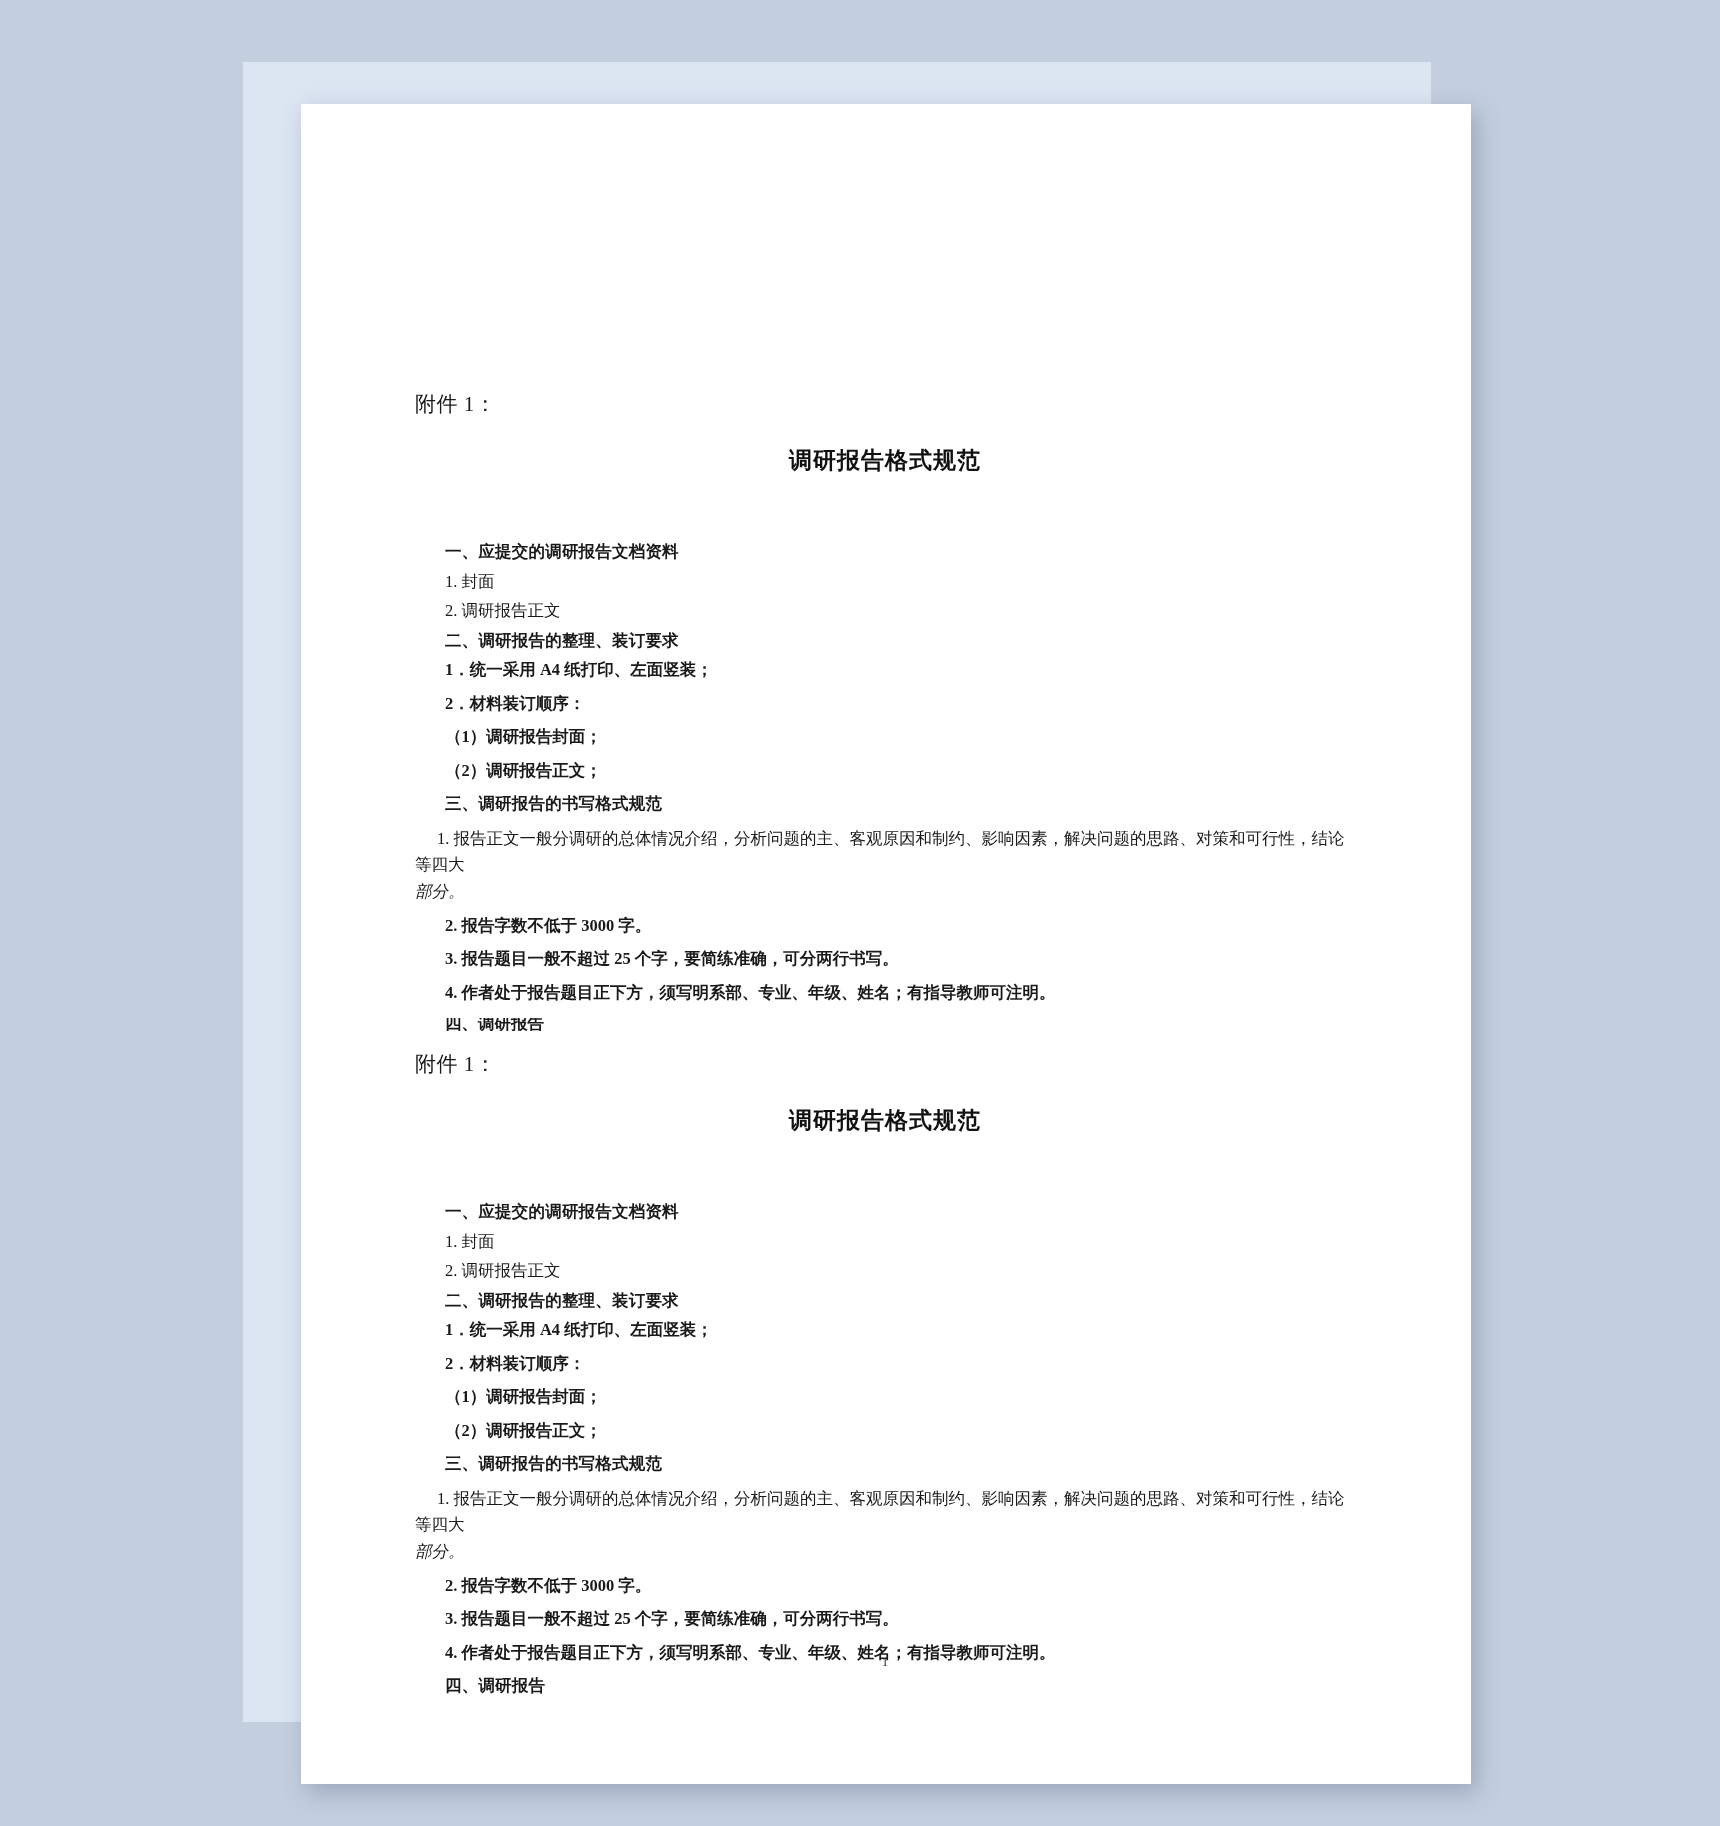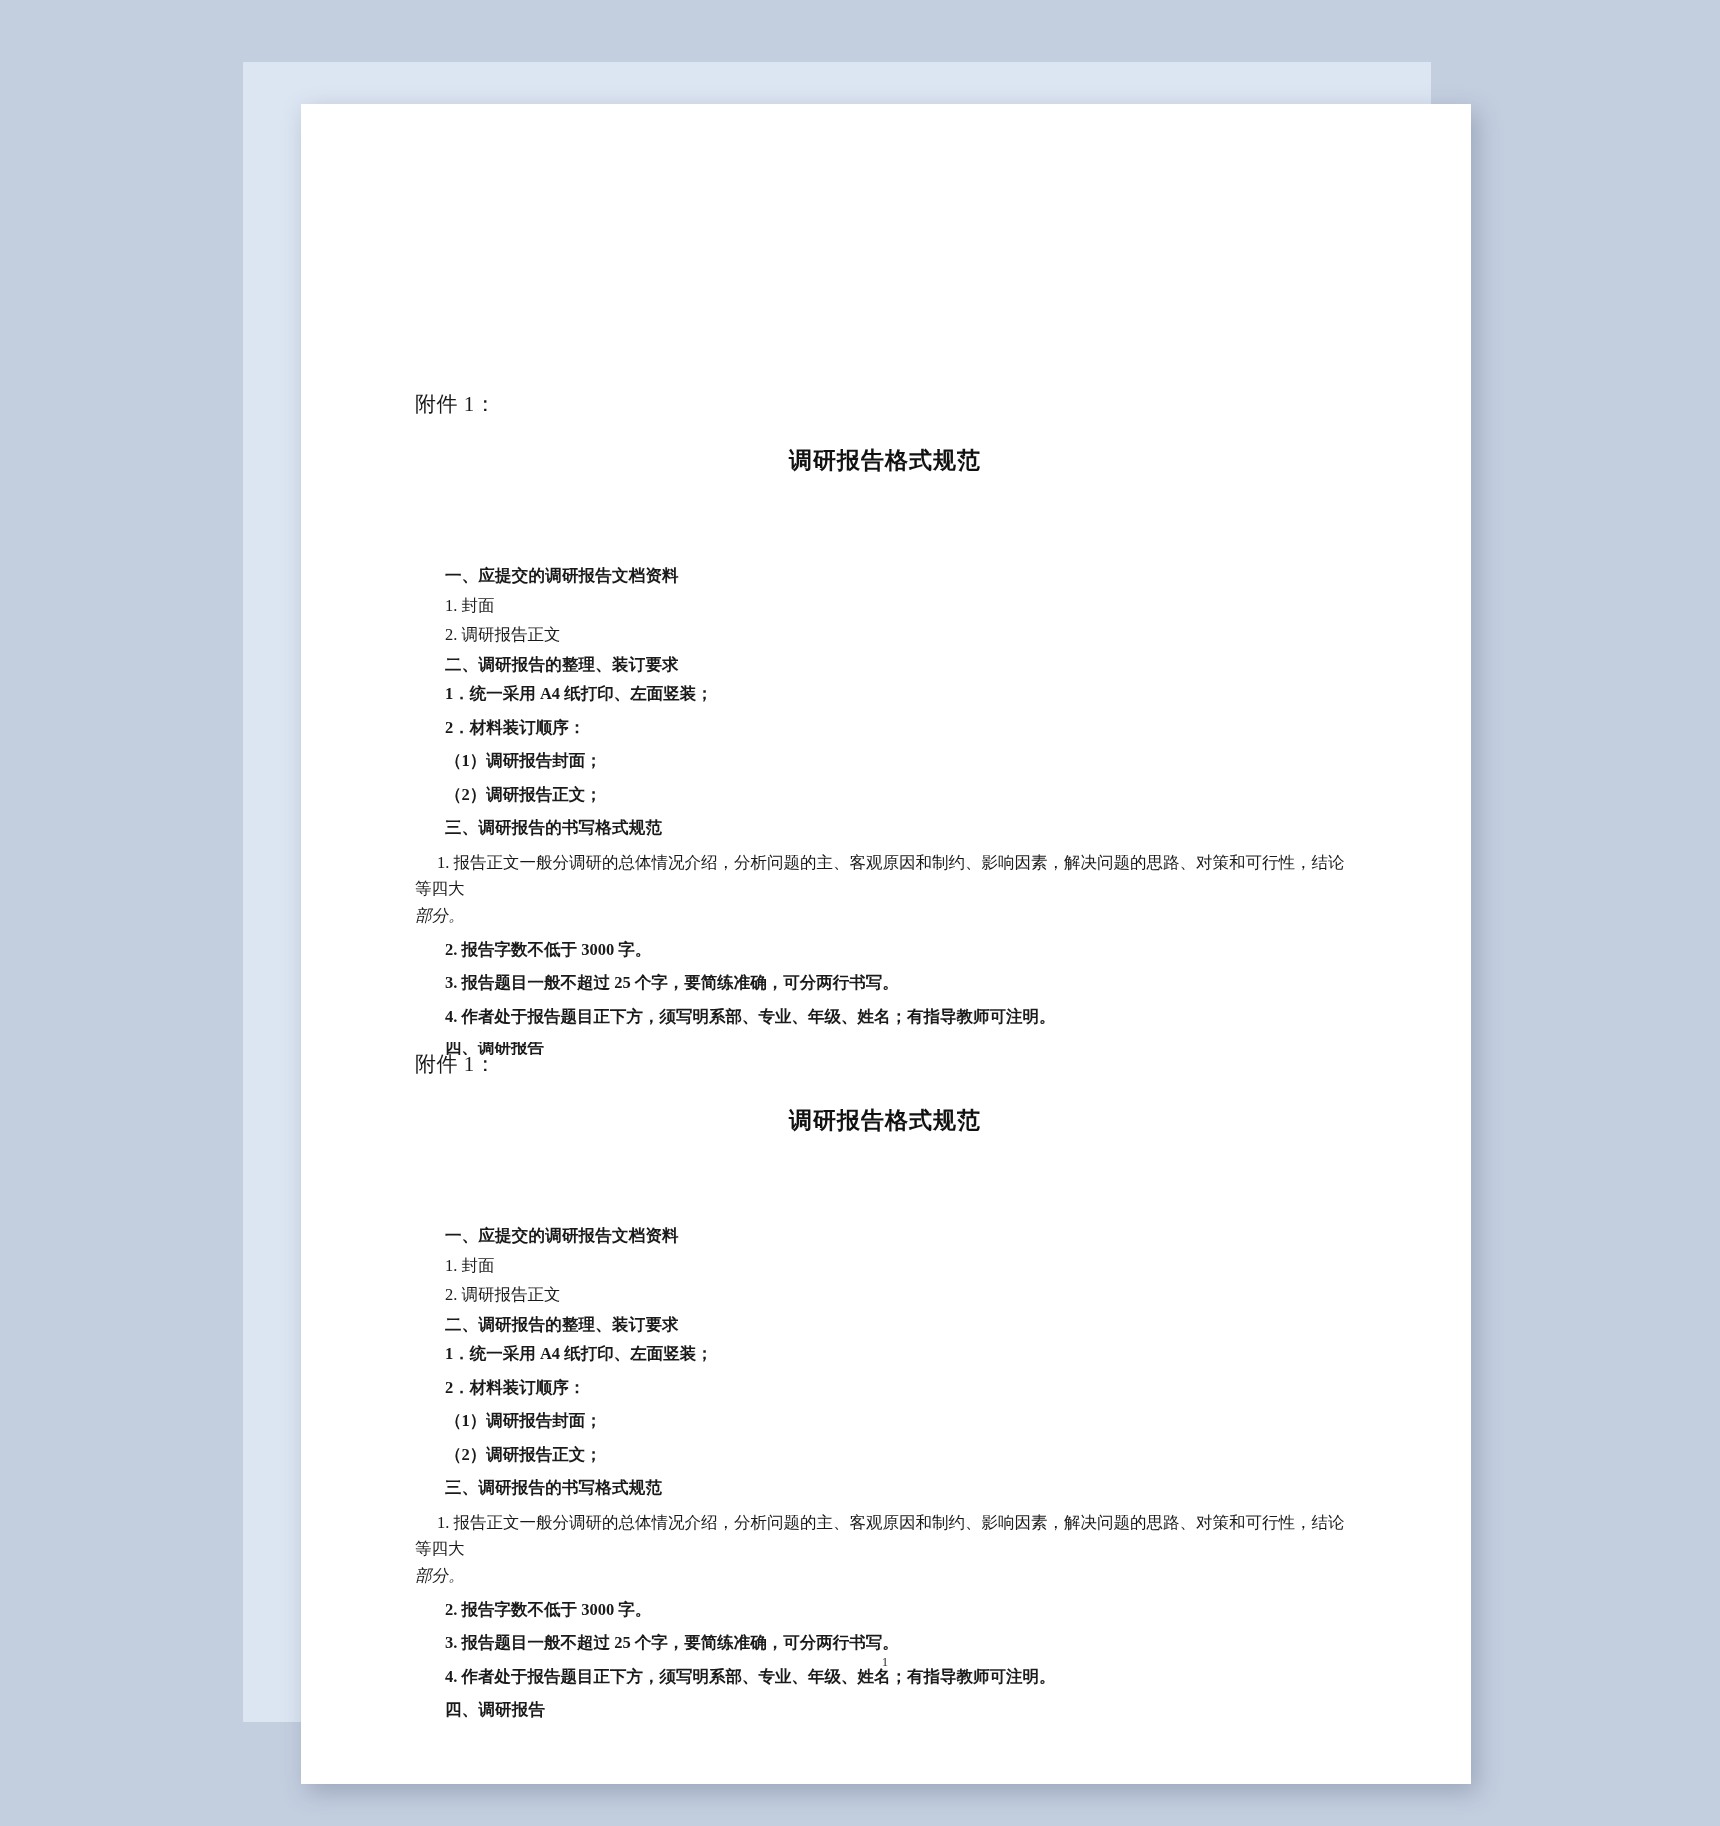--- a/index.html
+++ b/index.html
@@ -64,21 +64,21 @@
   }
   .doc-title {
     text-align: center;
     font-size: 23px;
     font-weight: bold;
     letter-spacing: 1px;
     color: #111;
     margin: 0;
   }
   .body-area {
-    margin-top: 92px;
+    margin-top: 68px;
   }
   .line {
     font-size: 16.5px;
     line-height: 1.0;
     color: #1a1a1a;
     margin: 0 0 13px 0;
     white-space: nowrap;
   }
   .line.bold {
     font-weight: bold;

